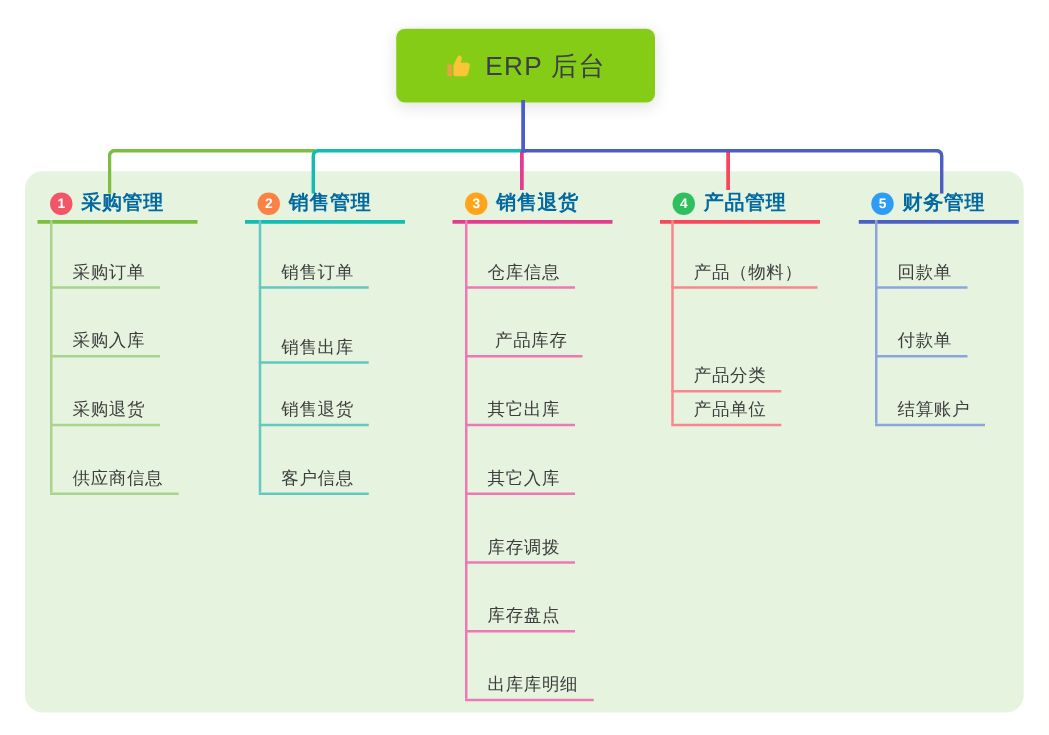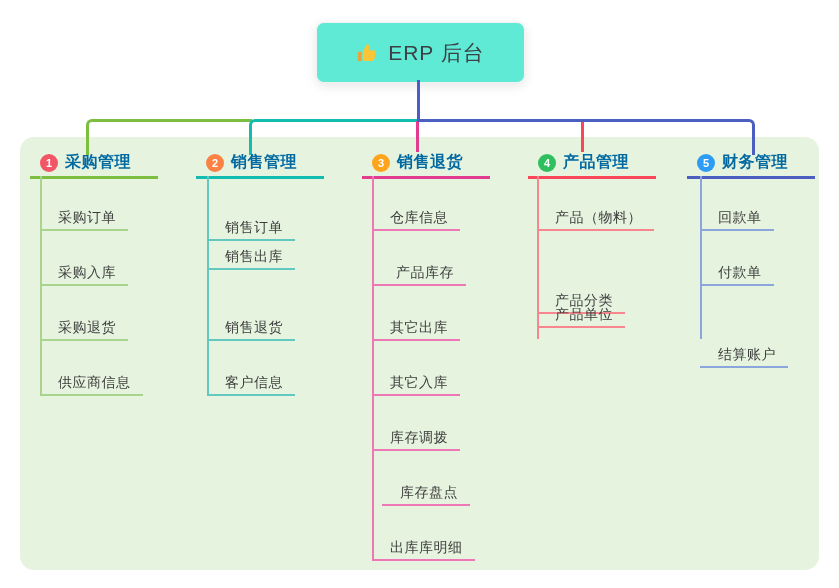--- a/index.html
+++ b/index.html
@@ -1,18 +1,18 @@
 <!DOCTYPE html>
 <html><head>
 <meta charset="utf-8">
 <style>
   html,body{margin:0;padding:0;background:#ffffff;width:839px;height:588px;overflow:hidden;
     font-family:"Liberation Sans","DejaVu Sans",sans-serif;}
   #stage{position:relative;width:839px;height:588px;}
-  .root-card{position:absolute;left:316px;top:22px;width:207px;height:59px;background:#5eead4;
+  .root-card{position:absolute;left:316px;top:22px;width:207px;height:59px;background:#84cc16;
     border:1px solid #f1f1f1;border-radius:8px;box-shadow:0 3px 12px rgba(0,0,0,0.10);
     display:flex;align-items:center;justify-content:center;gap:10px;cursor:pointer;}
   .root-label{font-size:21px;font-weight:500;color:#3c4045;letter-spacing:1px;}
   .thumb{display:flex;align-items:center;}
   .panel{position:absolute;left:20px;top:137px;width:799px;height:433px;border-radius:14px;}
   .branch-header{position:absolute;height:27px;display:flex;align-items:center;gap:7px;
     padding-left:10px;cursor:pointer;}
   .badge{width:18px;height:18px;border-radius:50%;color:#fff;font-size:11px;font-weight:bold;
     display:flex;align-items:center;justify-content:center;flex-shrink:0;}
   .branch-label{font-size:16px;font-weight:600;color:#0369a1;white-space:nowrap;letter-spacing:0.5px;}
@@ -59,24 +59,24 @@
       <span class="leaf-label">采购退货</span>
     </div>
     <div class="leaf" style="left: 40px; top: 370px; border-bottom: 2px solid rgb(168, 212, 141);">
       <span class="leaf-label">供应商信息</span>
     </div>
     <div class="branch-header" style="left: 196px; top: 149px; width: 118px; border-bottom: 3px solid rgb(19, 188, 177);">
       <span class="badge" style="background: rgb(251, 130, 68);">2</span>
       <span class="branch-label">销售管理</span>
     </div>
     <div class="line" style="left: 207px; top: 176px; width: 2px; height: 218px; background: rgb(98, 200, 192);"></div>
-    <div class="leaf" style="left: 207px; top: 205px; border-bottom: 2px solid rgb(98, 200, 192); margin-top: 10px;">
+    <div class="leaf" style="left: 207px; top: 205px; border-bottom: 2px solid rgb(98, 200, 192);">
       <span class="leaf-label">销售订单</span>
     </div>
-    <div class="leaf" style="left: 207px; top: 244px; border-bottom: 2px solid rgb(98, 200, 192); justify-content: flex-end;">
+    <div class="leaf" style="left: 207px; top: 265px; border-bottom: 2px solid rgb(98, 200, 192); justify-content: flex-end;">
       <span class="leaf-label">销售出库</span>
     </div>
     <div class="leaf" style="left: 207px; top: 315px; border-bottom: 2px solid rgb(98, 200, 192);">
       <span class="leaf-label">销售退货</span>
     </div>
     <div class="leaf" style="left: 207px; top: 370px; border-bottom: 2px solid rgb(98, 200, 192);">
       <span class="leaf-label">客户信息</span>
     </div>
     <div class="branch-header" style="left: 362px; top: 149px; width: 118px; border-bottom: 3px solid rgb(226, 60, 144);">
       <span class="badge" style="background: rgb(255, 164, 27);">3</span>
@@ -91,47 +91,47 @@
     </div>
     <div class="leaf" style="left: 372px; top: 315px; border-bottom: 2px solid rgb(238, 119, 182);">
       <span class="leaf-label">其它出库</span>
     </div>
     <div class="leaf" style="left: 372px; top: 370px; border-bottom: 2px solid rgb(238, 119, 182);">
       <span class="leaf-label">其它入库</span>
     </div>
     <div class="leaf" style="left: 372px; top: 425px; border-bottom: 2px solid rgb(238, 119, 182);">
       <span class="leaf-label">库存调拨</span>
     </div>
-    <div class="leaf" style="left: 372px; top: 480px; border-bottom: 2px solid rgb(238, 119, 182); margin-left: 10px;">
+    <div class="leaf" style="left: 372px; top: 480px; border-bottom: 2px solid rgb(238, 119, 182);">
       <span class="leaf-label">库存盘点</span>
     </div>
     <div class="leaf" style="left: 372px; top: 535px; border-bottom: 2px solid rgb(238, 119, 182);">
       <span class="leaf-label">出库库明细</span>
     </div>
     <div class="branch-header" style="left: 528px; top: 149px; width: 118px; border-bottom: 3px solid rgb(248, 71, 90);">
       <span class="badge" style="background: rgb(47, 191, 95);">4</span>
       <span class="branch-label">产品管理</span>
     </div>
     <div class="line" style="left: 537px; top: 176px; width: 2px; height: 163px; background: rgb(248, 134, 143);"></div>
     <div class="leaf" style="left: 537px; top: 205px; border-bottom: 2px solid rgb(248, 134, 143);">
       <span class="leaf-label">产品（物料）</span>
     </div>
     <div class="leaf" style="left: 537px; top: 260px; border-bottom: 2px solid rgb(248, 134, 143); margin-top: 28px;">
       <span class="leaf-label">产品分类</span>
     </div>
-    <div class="leaf" style="left: 537px; top: 302px; border-bottom: 2px solid rgb(248, 134, 143);">
+    <div class="leaf" style="left: 537px; top: 315px; border-bottom: 2px solid rgb(248, 134, 143);">
       <span class="leaf-label">产品单位</span>
     </div>
     <div class="branch-header" style="left: 687px; top: 149px; width: 118px; border-bottom: 3px solid rgb(74, 95, 192);">
       <span class="badge" style="background: rgb(45, 156, 244);">5</span>
       <span class="branch-label">财务管理</span>
     </div>
     <div class="line" style="left: 700px; top: 176px; width: 2px; height: 163px; background: rgb(138, 166, 221);"></div>
     <div class="leaf" style="left: 700px; top: 205px; border-bottom: 2px solid rgb(138, 166, 221);">
       <span class="leaf-label">回款单</span>
     </div>
     <div class="leaf" style="left: 700px; top: 260px; border-bottom: 2px solid rgb(138, 166, 221);">
       <span class="leaf-label">付款单</span>
     </div>
-    <div class="leaf" style="left: 700px; top: 315px; border-bottom: 2px solid rgb(138, 166, 221); margin-top: 27px;">
+    <div class="leaf" style="left: 700px; top: 315px; border-bottom: 2px solid rgb(138, 166, 221);">
       <span class="leaf-label">结算账户</span>
     </div>
   </div>
 
 </body></html>

